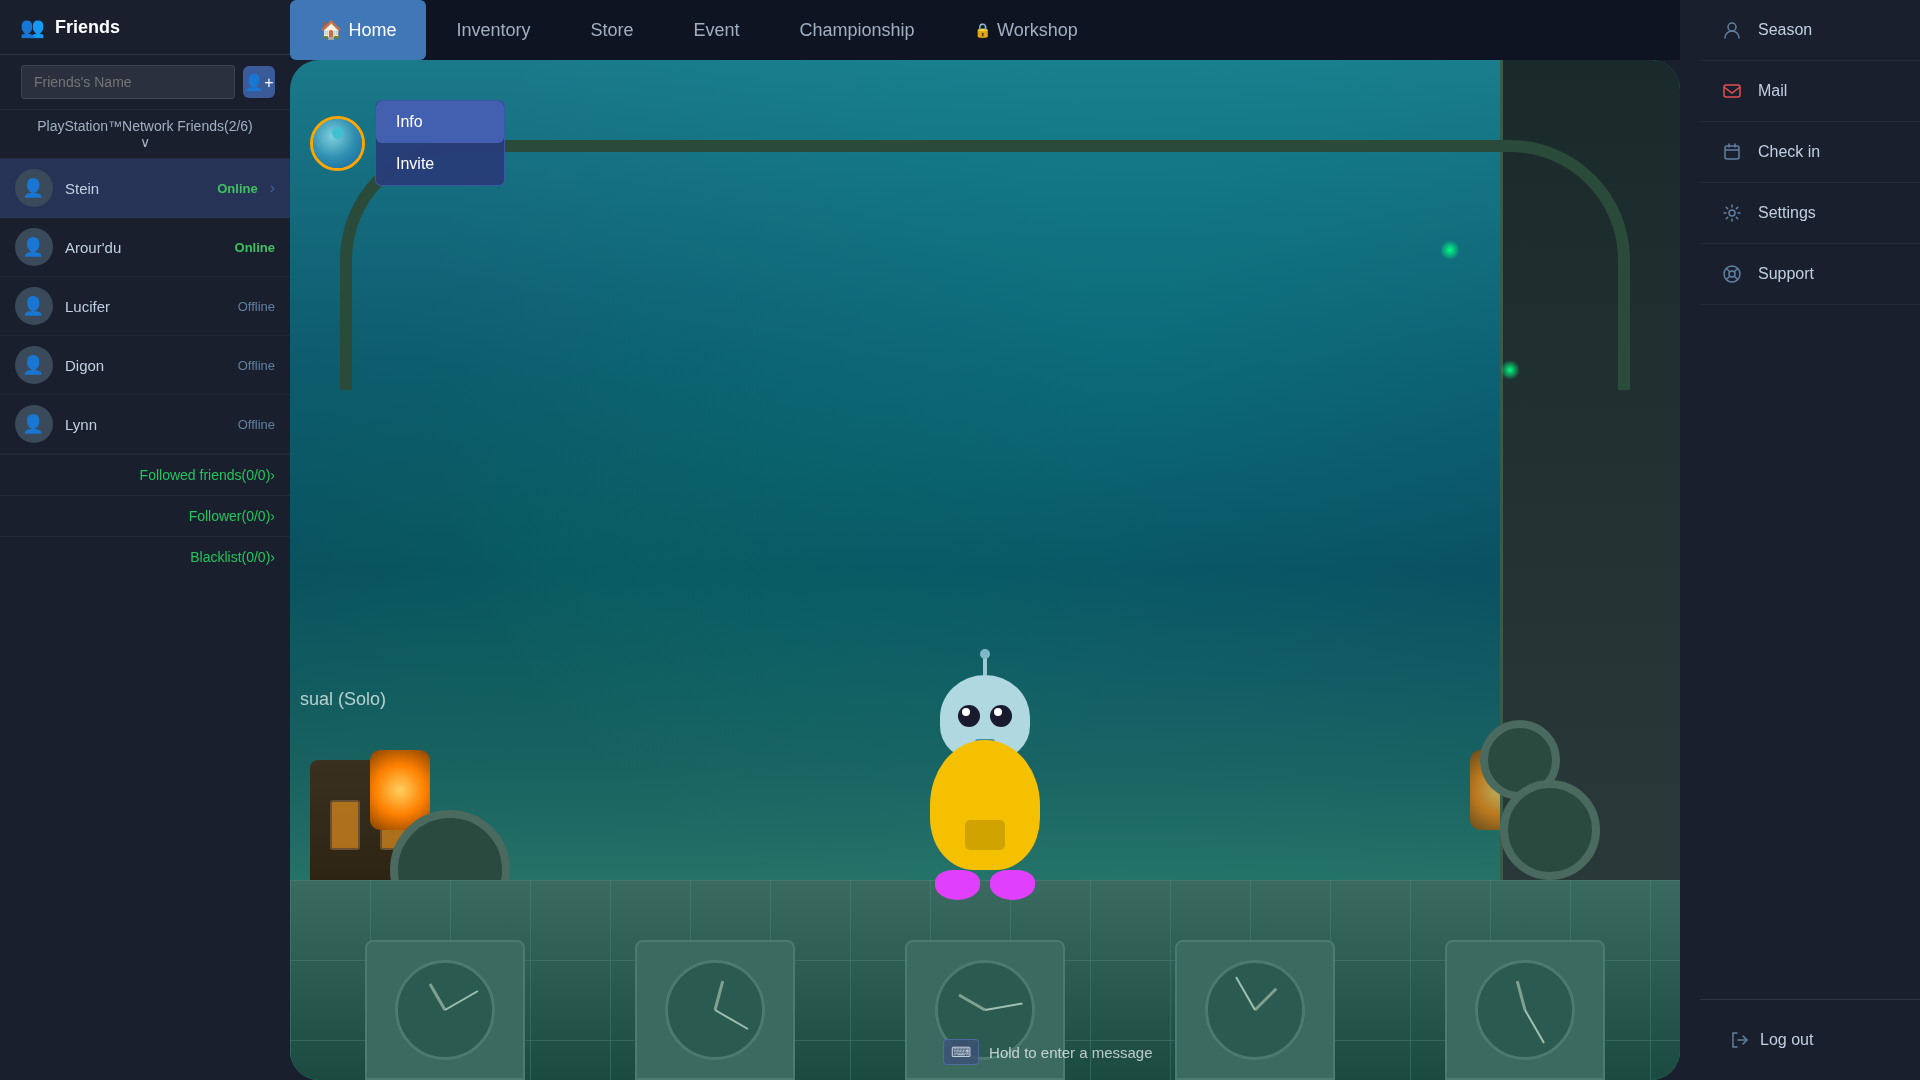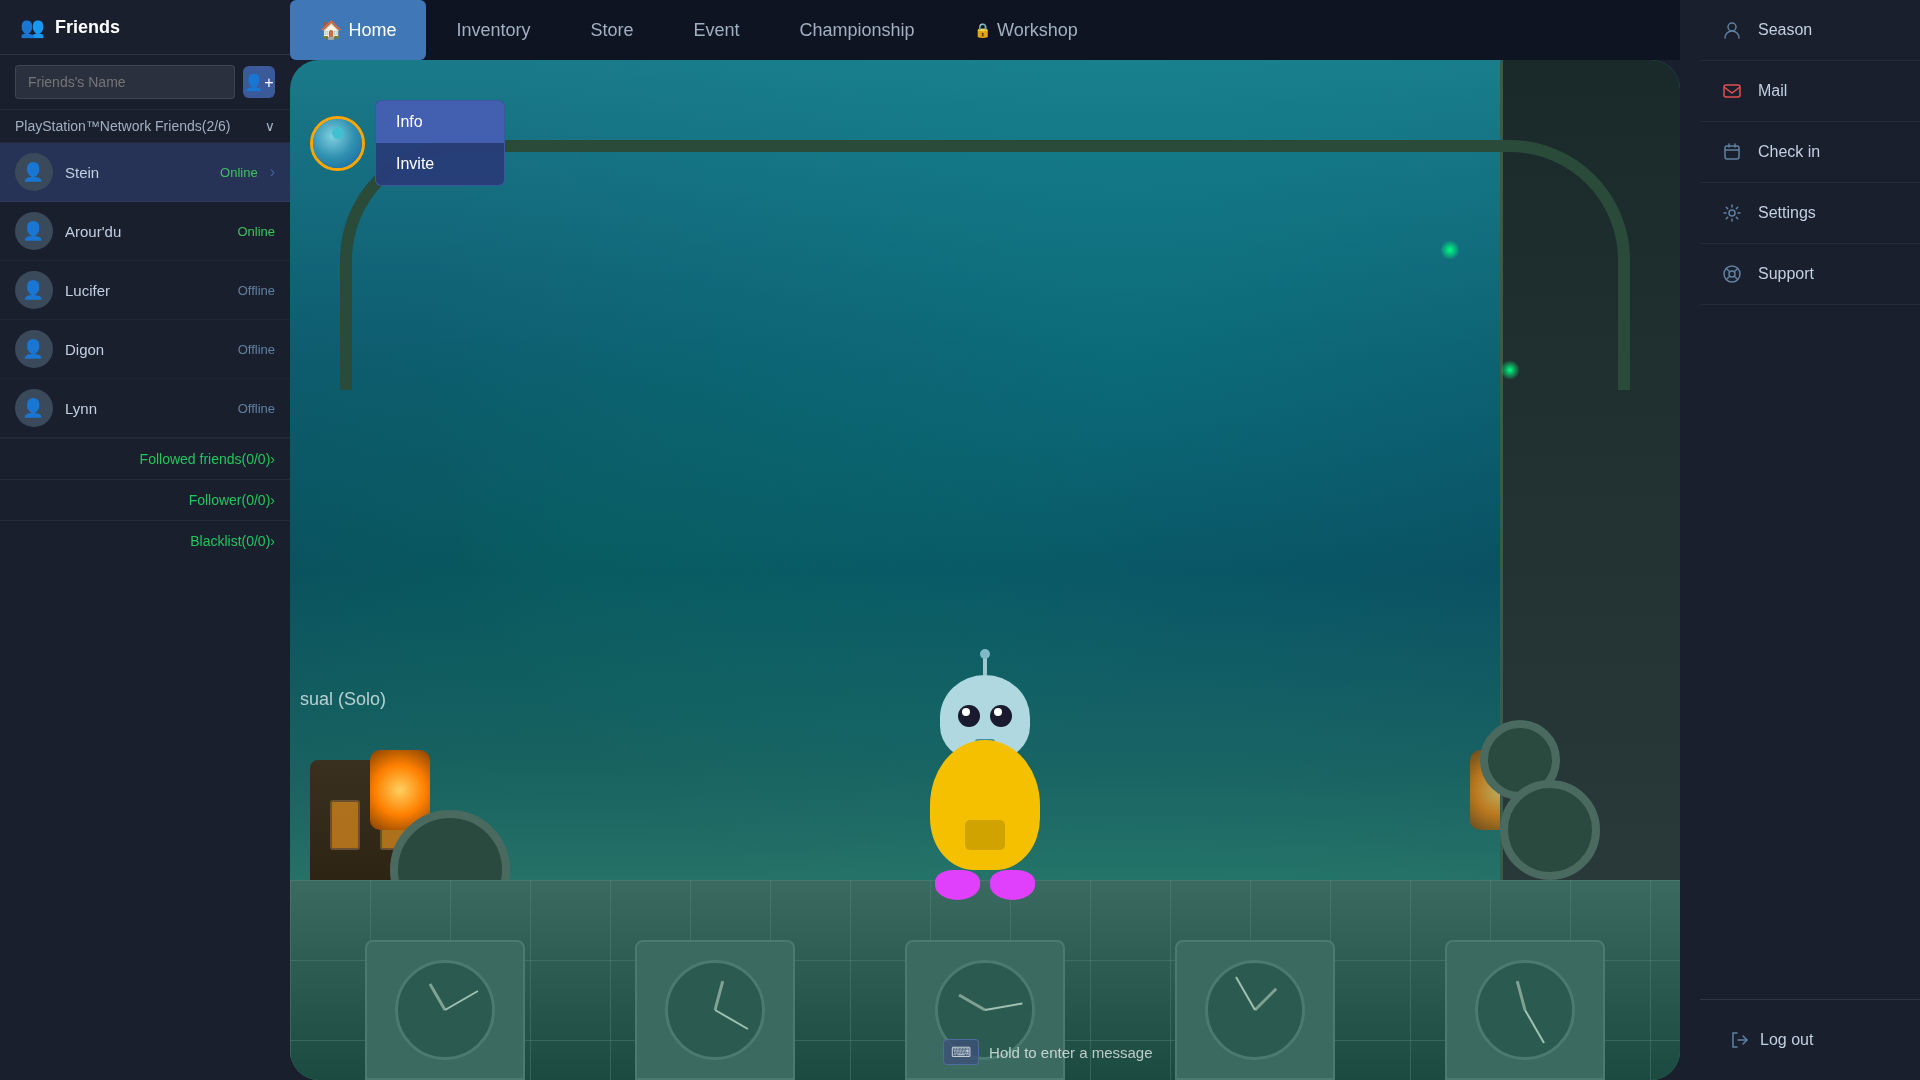--- a/index.html
+++ b/index.html
@@ -309,20 +309,21 @@
 
     .search-input {
       flex: 1;
       background: rgba(255,255,255,0.08);
       border: 1px solid rgba(255,255,255,0.1);
       border-radius: 4px;
       padding: 8px 12px;
       color: #a0b0c0;
       font-size: 14px;
       outline: none;
+      margin-left: 6px;
     }
 
     .add-friend-btn {
       width: 32px;
       height: 32px;
       background: #3a5a9a;
       border-radius: 6px;
       display: flex;
       align-items: center;
       justify-content: center;
@@ -333,20 +334,21 @@
 
     .psn-section {
       padding: 8px 15px;
       display: flex;
       align-items: center;
       justify-content: space-between;
       color: #a0b0c0;
       font-size: 14px;
       border-bottom: 1px solid rgba(255,255,255,0.05);
       cursor: pointer;
+      flex-direction: column;
     }
 
     .friend-item {
       padding: 10px 15px;
       display: flex;
       align-items: center;
       gap: 12px;
       cursor: pointer;
       transition: background 0.2s;
       border-bottom: 1px solid rgba(255,255,255,0.03);
@@ -369,21 +371,21 @@
       flex: 1;
       color: #c0d0e0;
       font-size: 15px;
     }
 
     .friend-status {
       font-size: 13px;
       font-weight: 500;
     }
 
-    .status-online { color: #40c060; }
+    .status-online { color: #40c060; font-weight: bold; }
     .status-offline { color: #6080a0; }
 
     .chevron-right {
       color: #4060a0;
       font-size: 16px;
     }
 
     .sidebar-section {
       padding: 12px 15px;
       display: flex;
@@ -507,20 +509,21 @@
       overflow: hidden;
       min-width: 130px;
     }
 
     .context-menu-item {
       padding: 12px 20px;
       color: white;
       font-size: 16px;
       cursor: pointer;
       transition: background 0.15s;
+      border-radius: 6px;
     }
 
     .context-menu-item:first-child {
       background: rgba(80,110,200,0.7);
     }
 
     
     #keyboard-hint {
       position: absolute;
       bottom: 15px;

